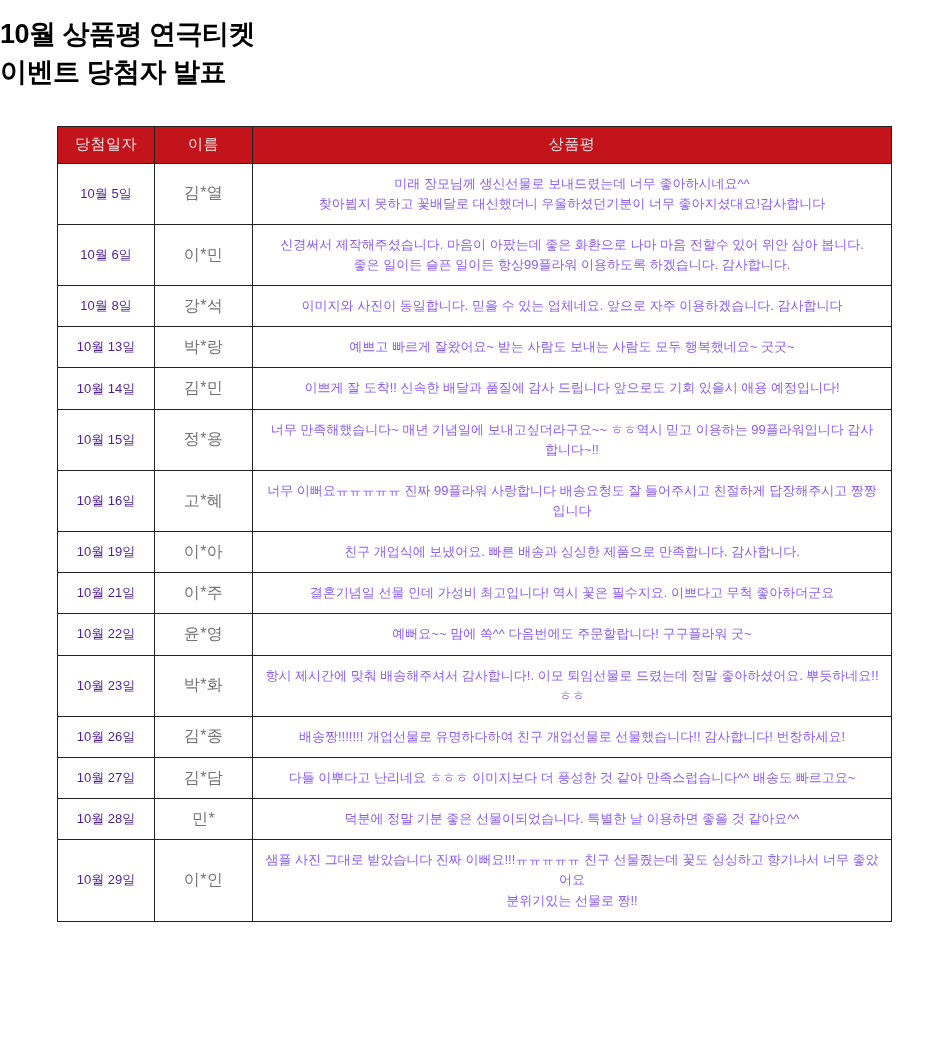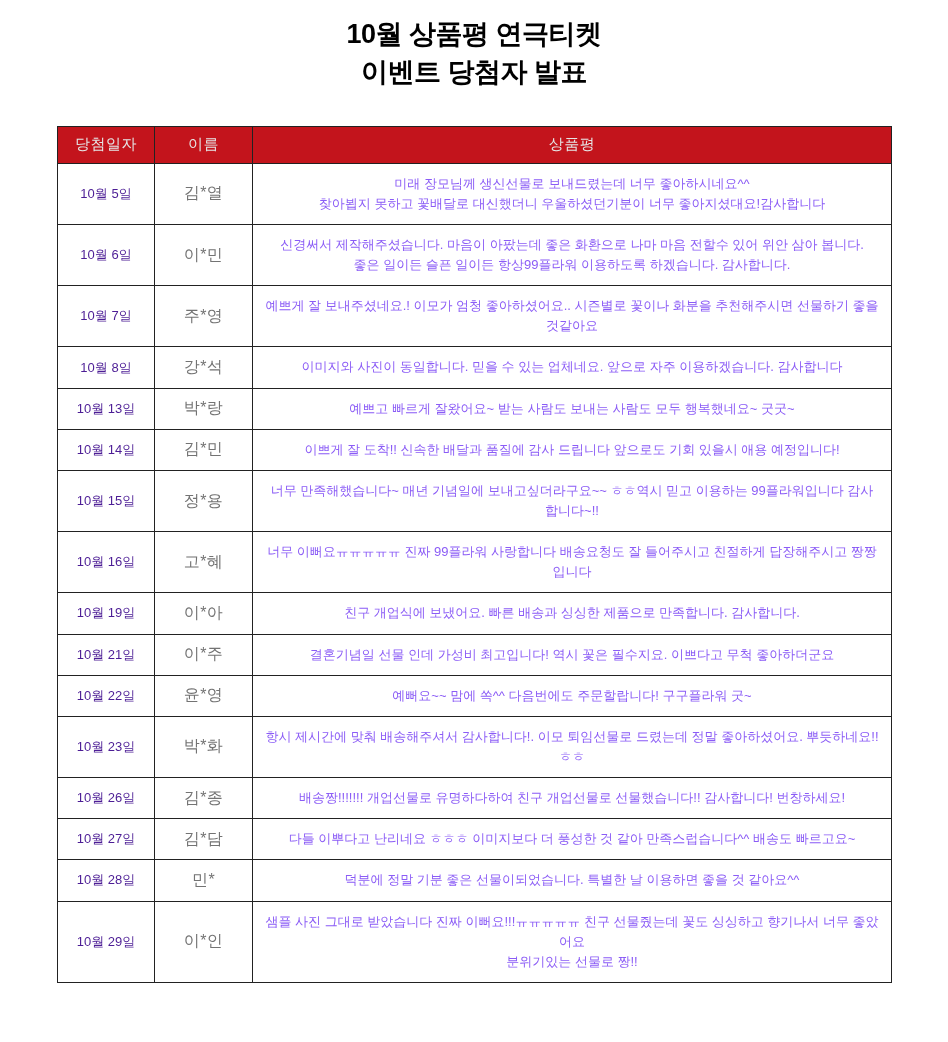--- a/index.html
+++ b/index.html
@@ -7,21 +7,21 @@
     padding: 0;
     background: #ffffff;
     font-family: "Liberation Sans", "DejaVu Sans", sans-serif;
     color: #333333;
   }
   body {
     width: 948px;
     min-height: 1042px;
   }
   .page-title {
-    text-align: center;
+    text-align: left;
     font-weight: bold;
     font-size: 27px;
     line-height: 1.4;
     color: #000000;
     padding-top: 16px;
     letter-spacing: -0.5px;
   }
   table.winners {
     border-collapse: collapse;
     table-layout: fixed;
@@ -94,25 +94,20 @@
 찾아뵙지 못하고 꽃배달로 대신했더니 우울하셨던기분이 너무 좋아지셨대요!감사합니다</td>
   </tr>
 
   <tr>
     <td class="date-cell">10월 6일</td>
     <td class="name-cell">이*민</td>
     <td class="review-cell">신경써서 제작해주셨습니다.  마음이 아팠는데 좋은 화환으로 나마 마음 전할수 있어 위안 삼아 봅니다.
 좋은 일이든 슬픈 일이든 항상99플라워 이용하도록 하겠습니다. 감사합니다.</td>
   </tr>
 
-  <tr>
-    <td class="date-cell">10월 7일</td>
-    <td class="name-cell">주*영</td>
-    <td class="review-cell">예쁘게 잘 보내주셨네요.! 이모가 엄청 좋아하셨어요.. 시즌별로 꽃이나 화분을 추천해주시면 선물하기 좋을것같아요</td>
-  </tr>
 
   <tr>
     <td class="date-cell">10월 8일</td>
     <td class="name-cell">강*석</td>
     <td class="review-cell">이미지와 사진이 동일합니다. 믿을 수 있는 업체네요. 앞으로 자주 이용하겠습니다. 감사합니다</td>
   </tr>
 
 
   <tr>
     <td class="date-cell">10월 13일</td>

